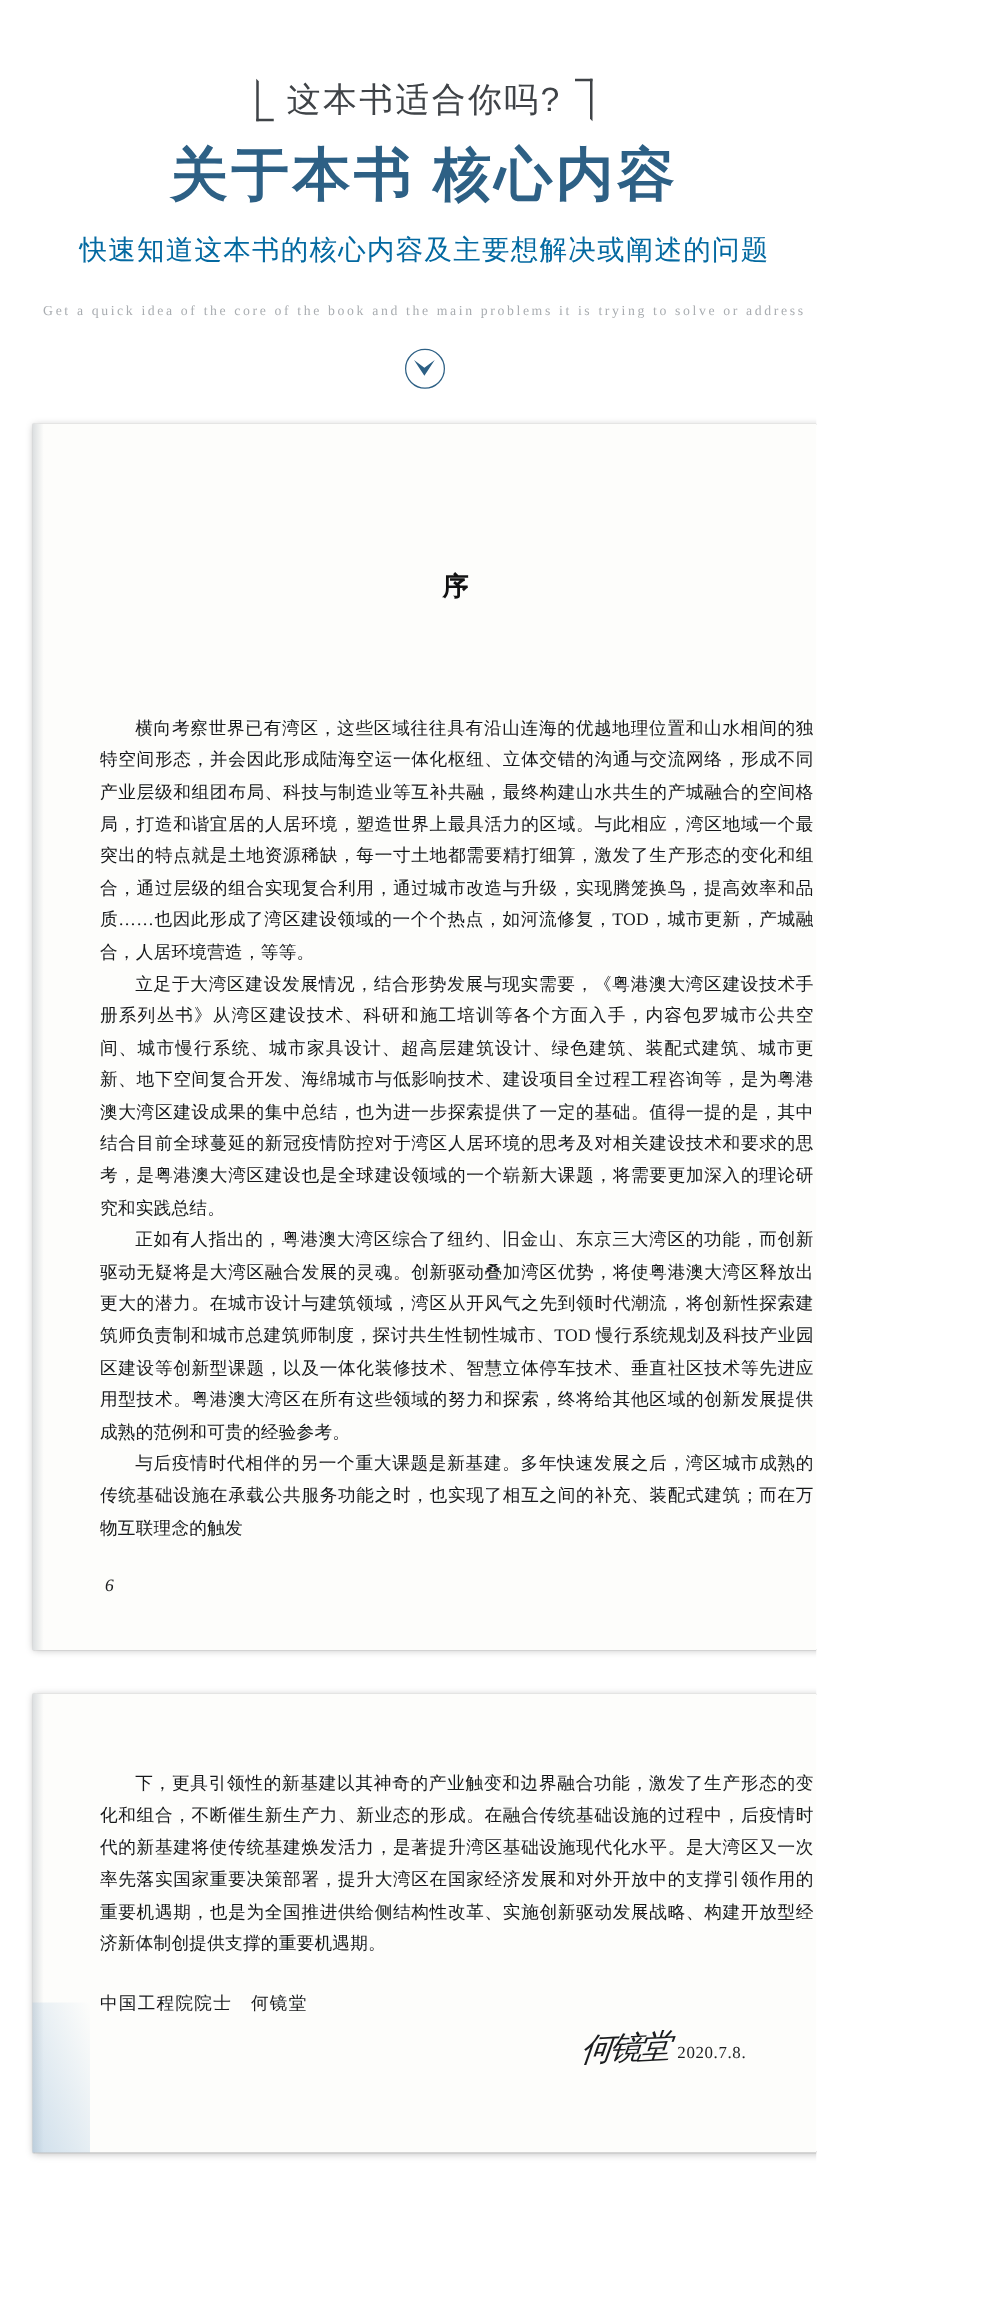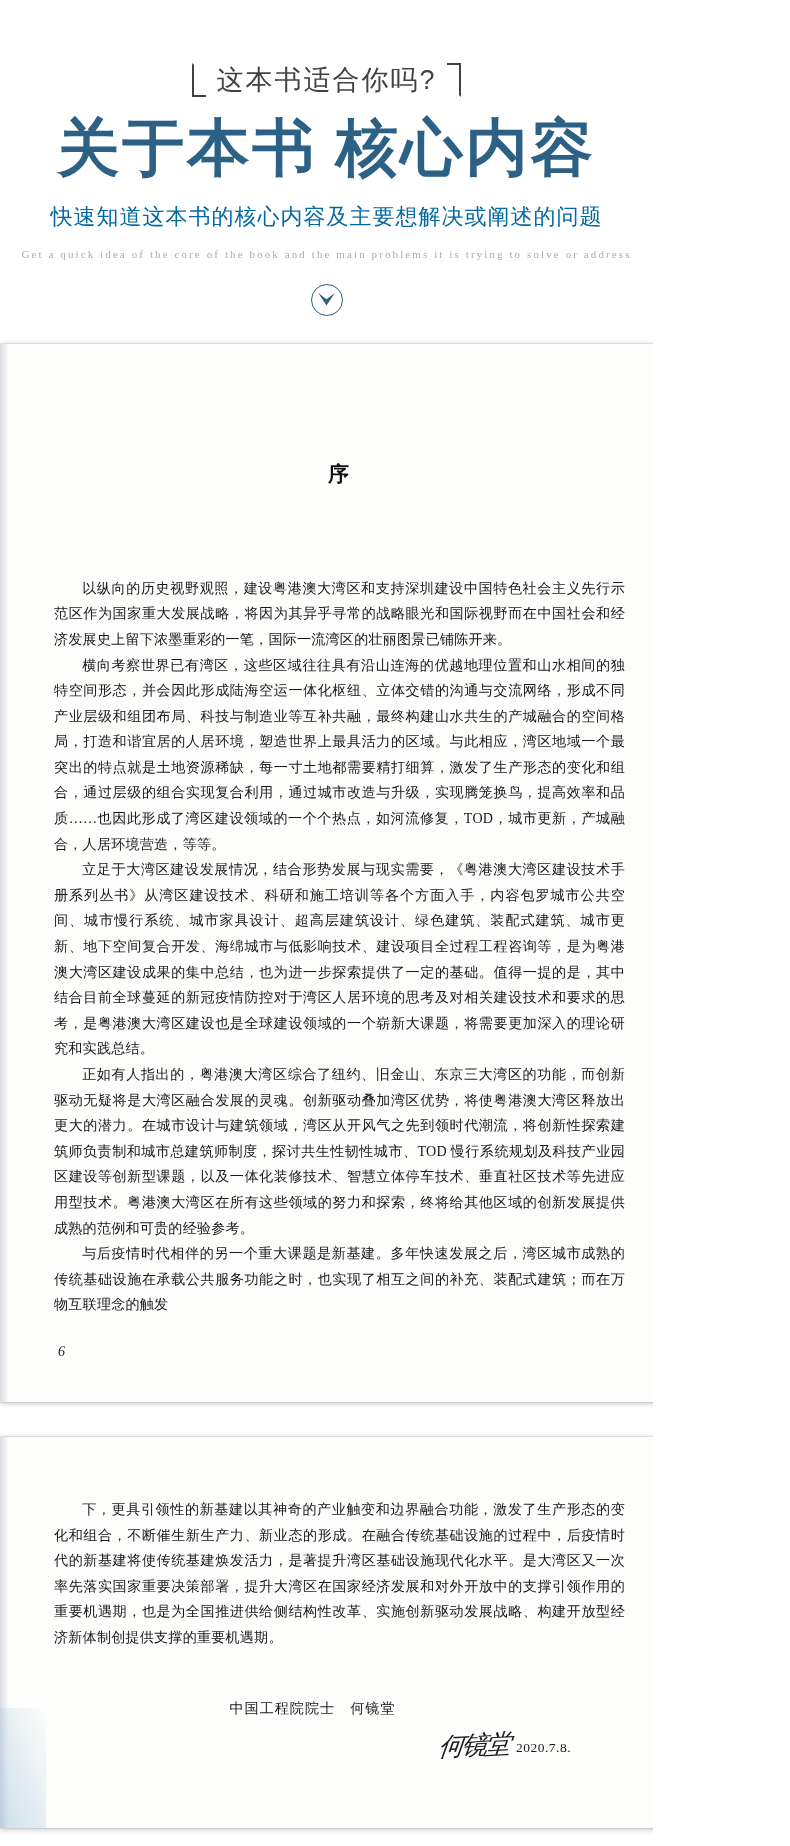--- a/index.html
+++ b/index.html
@@ -9,20 +9,21 @@
     background: #ffffff;
     font-family: "Liberation Serif", "DejaVu Serif", serif;
   }
 
   .page {
     width: 653px;
     min-height: 1846px;
     background: #ffffff;
     position: relative;
     overflow: hidden;
+    padding-left: 26px;
   }
 
   
   .hero {
     padding-top: 58px;
     text-align: center;
   }
 
   .eyebrow-wrap {
     display: flex;
@@ -49,38 +50,38 @@
     letter-spacing: 2px;
     color: #3f4347;
     line-height: 34px;
     white-space: nowrap;
   }
 
   .headline {
     margin-top: 14px;
     font-family: "Liberation Serif", "DejaVu Serif", serif;
     font-weight: bold;
-    font-size: 62px;
+    font-size: 46px;
     letter-spacing: 3px;
     color: #2d6085;
     line-height: 1.06;
     white-space: nowrap;
   }
 
   .subhead {
     margin-top: 20px;
     font-family: "Liberation Serif", "DejaVu Serif", serif;
     font-size: 22px;
     letter-spacing: 1px;
     color: #0369a1;
     white-space: nowrap;
   }
 
   .subhead-en {
-    margin-top: 16px;
+    margin-top: 28px;
     font-family: "Liberation Serif", "DejaVu Serif", serif;
     font-size: 11px;
     letter-spacing: 2.1px;
     color: #a9adb1;
     white-space: nowrap;
   }
 
   .arrow-wrap {
     margin-top: 24px;
     display: flex;
@@ -162,22 +163,22 @@
     margin-top: 26px;
     font-family: "Liberation Serif", "DejaVu Serif", serif;
     font-size: 14px;
     font-style: italic;
     color: #1b1d1f;
     padding-left: 4px;
   }
 
   
   .sig-block {
-    margin-top: 48px;
-    text-align: center;
+    margin-top: 24px;
+    text-align: left;
     padding-right: 54px;
   }
   .sig-name {
     font-family: "Liberation Serif", "DejaVu Serif", serif;
     font-size: 14.1px;
     color: #16181a;
     letter-spacing: 1px;
   }
   .sig-row {
     margin-top: 14px;
@@ -228,21 +229,20 @@
           <path d="M1.2 1.0 L9.5 13.6 L17.8 1.0 L9.5 7.2 Z" fill="#2d6085"></path>
         </svg>
       </div>
     </div>
   </div>
 
   <div class="sheet sheet-one">
 
     <div class="doc-title">序</div>
 
-    <p class="body-p">以纵向的历史视野观照，建设粤港澳大湾区和支持深圳建设中国特色社会主义先行示范区作为国家重大发展战略，将因为其异乎寻常的战略眼光和国际视野而在中国社会和经济发展史上留下浓墨重彩的一笔，国际一流湾区的壮丽图景已铺陈开来。</p>
     <p class="body-p">横向考察世界已有湾区，这些区域往往具有沿山连海的优越地理位置和山水相间的独特空间形态，并会因此形成陆海空运一体化枢纽、立体交错的沟通与交流网络，形成不同产业层级和组团布局、科技与制造业等互补共融，最终构建山水共生的产城融合的空间格局，打造和谐宜居的人居环境，塑造世界上最具活力的区域。与此相应，湾区地域一个最突出的特点就是土地资源稀缺，每一寸土地都需要精打细算，激发了生产形态的变化和组合，通过层级的组合实现复合利用，通过城市改造与升级，实现腾笼换鸟，提高效率和品质……也因此形成了湾区建设领域的一个个热点，如河流修复，TOD，城市更新，产城融合，人居环境营造，等等。</p>
     <p class="body-p">立足于大湾区建设发展情况，结合形势发展与现实需要，《粤港澳大湾区建设技术手册系列丛书》从湾区建设技术、科研和施工培训等各个方面入手，内容包罗城市公共空间、城市慢行系统、城市家具设计、超高层建筑设计、绿色建筑、装配式建筑、城市更新、地下空间复合开发、海绵城市与低影响技术、建设项目全过程工程咨询等，是为粤港澳大湾区建设成果的集中总结，也为进一步探索提供了一定的基础。值得一提的是，其中结合目前全球蔓延的新冠疫情防控对于湾区人居环境的思考及对相关建设技术和要求的思考，是粤港澳大湾区建设也是全球建设领域的一个崭新大课题，将需要更加深入的理论研究和实践总结。</p>
     <p class="body-p">正如有人指出的，粤港澳大湾区综合了纽约、旧金山、东京三大湾区的功能，而创新驱动无疑将是大湾区融合发展的灵魂。创新驱动叠加湾区优势，将使粤港澳大湾区释放出更大的潜力。在城市设计与建筑领域，湾区从开风气之先到领时代潮流，将创新性探索建筑师负责制和城市总建筑师制度，探讨共生性韧性城市、TOD 慢行系统规划及科技产业园区建设等创新型课题，以及一体化装修技术、智慧立体停车技术、垂直社区技术等先进应用型技术。粤港澳大湾区在所有这些领域的努力和探索，终将给其他区域的创新发展提供成熟的范例和可贵的经验参考。</p>
     <p class="body-p">与后疫情时代相伴的另一个重大课题是新基建。多年快速发展之后，湾区城市成熟的传统基础设施在承载公共服务功能之时，也实现了相互之间的补充、装配式建筑；而在万物互联理念的触发</p>
 
     <div class="page-num">6</div>
   </div>
 
   <div class="sheet sheet-two">
 

